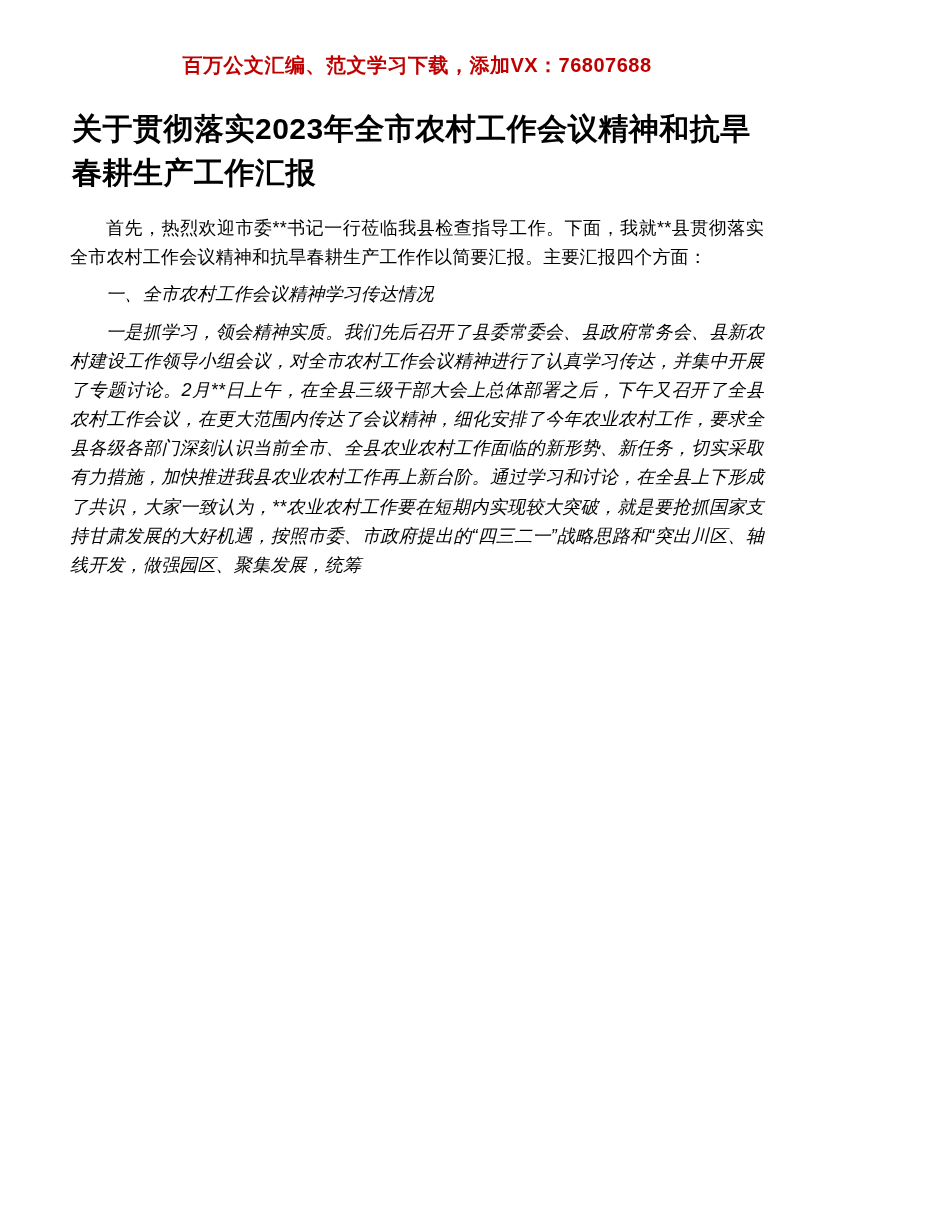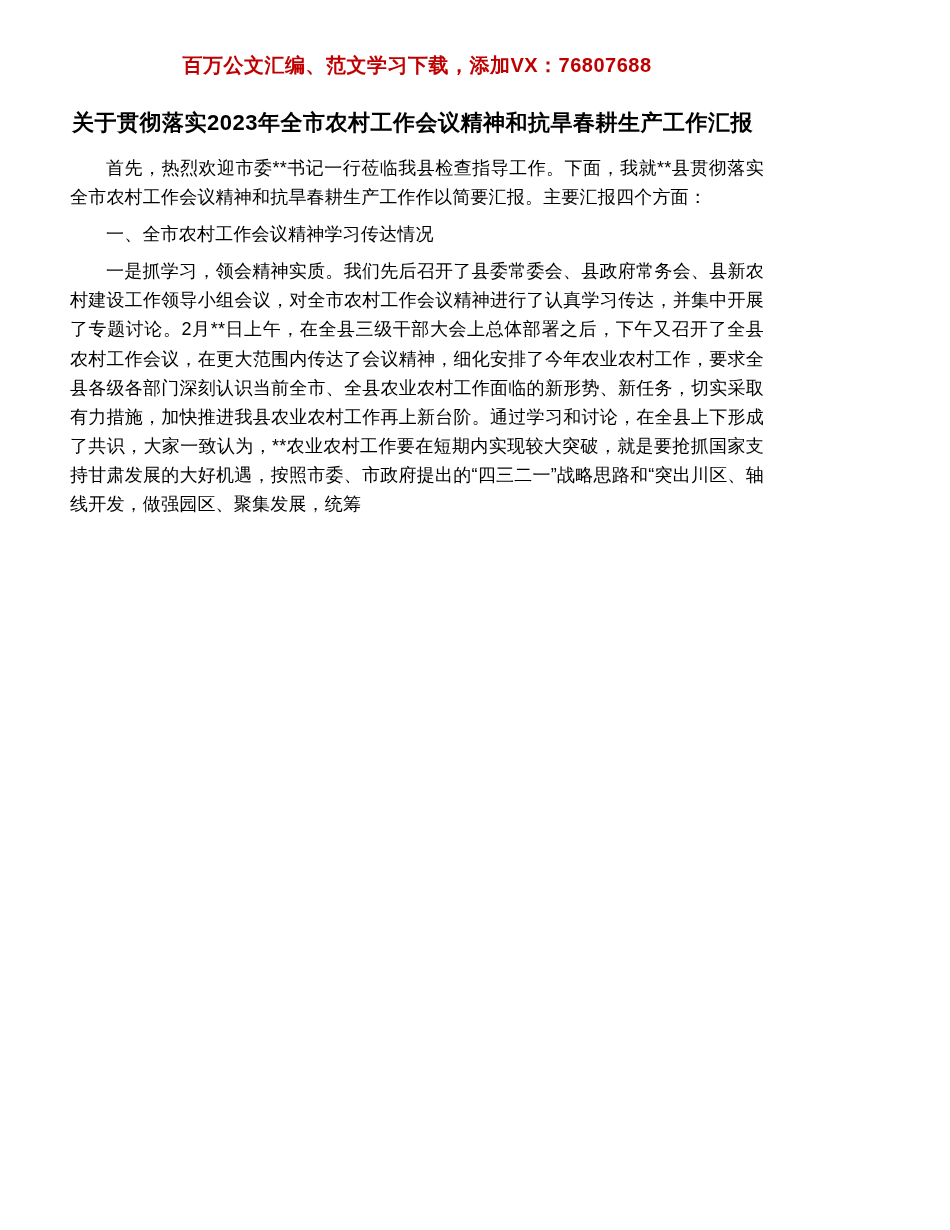--- a/index.html
+++ b/index.html
@@ -26,21 +26,21 @@
     color: #c00000;
     font-weight: bold;
     font-size: 20px;
     letter-spacing: 0.5px;
     padding-top: 52px;
     padding-bottom: 6px;
     font-family: "Liberation Sans", sans-serif;
   }
   .doc-title {
     margin-top: 22px;
-    font-size: 22px;
+    font-size: 30px;
     font-weight: bold;
     line-height: 1.45;
     text-align: left;
     letter-spacing: 0.5px;
     padding: 0 4px;
   }
   .body-text {
     margin-top: 4px;
     font-size: 18px;
     line-height: 1.62;
@@ -51,20 +51,21 @@
   }
   .para {
     margin: 0 0 2px 0;
     text-indent: 2em;
   }
   .para.heading {
     text-indent: 2em;
   }
   .para + .para {
     margin-top: 8px;
+    font-style: italic;
   }
   .clip-last {
     max-height: 100%;
   }
 </style>
 </head>
 <body>
 
 <div class="page">
 

